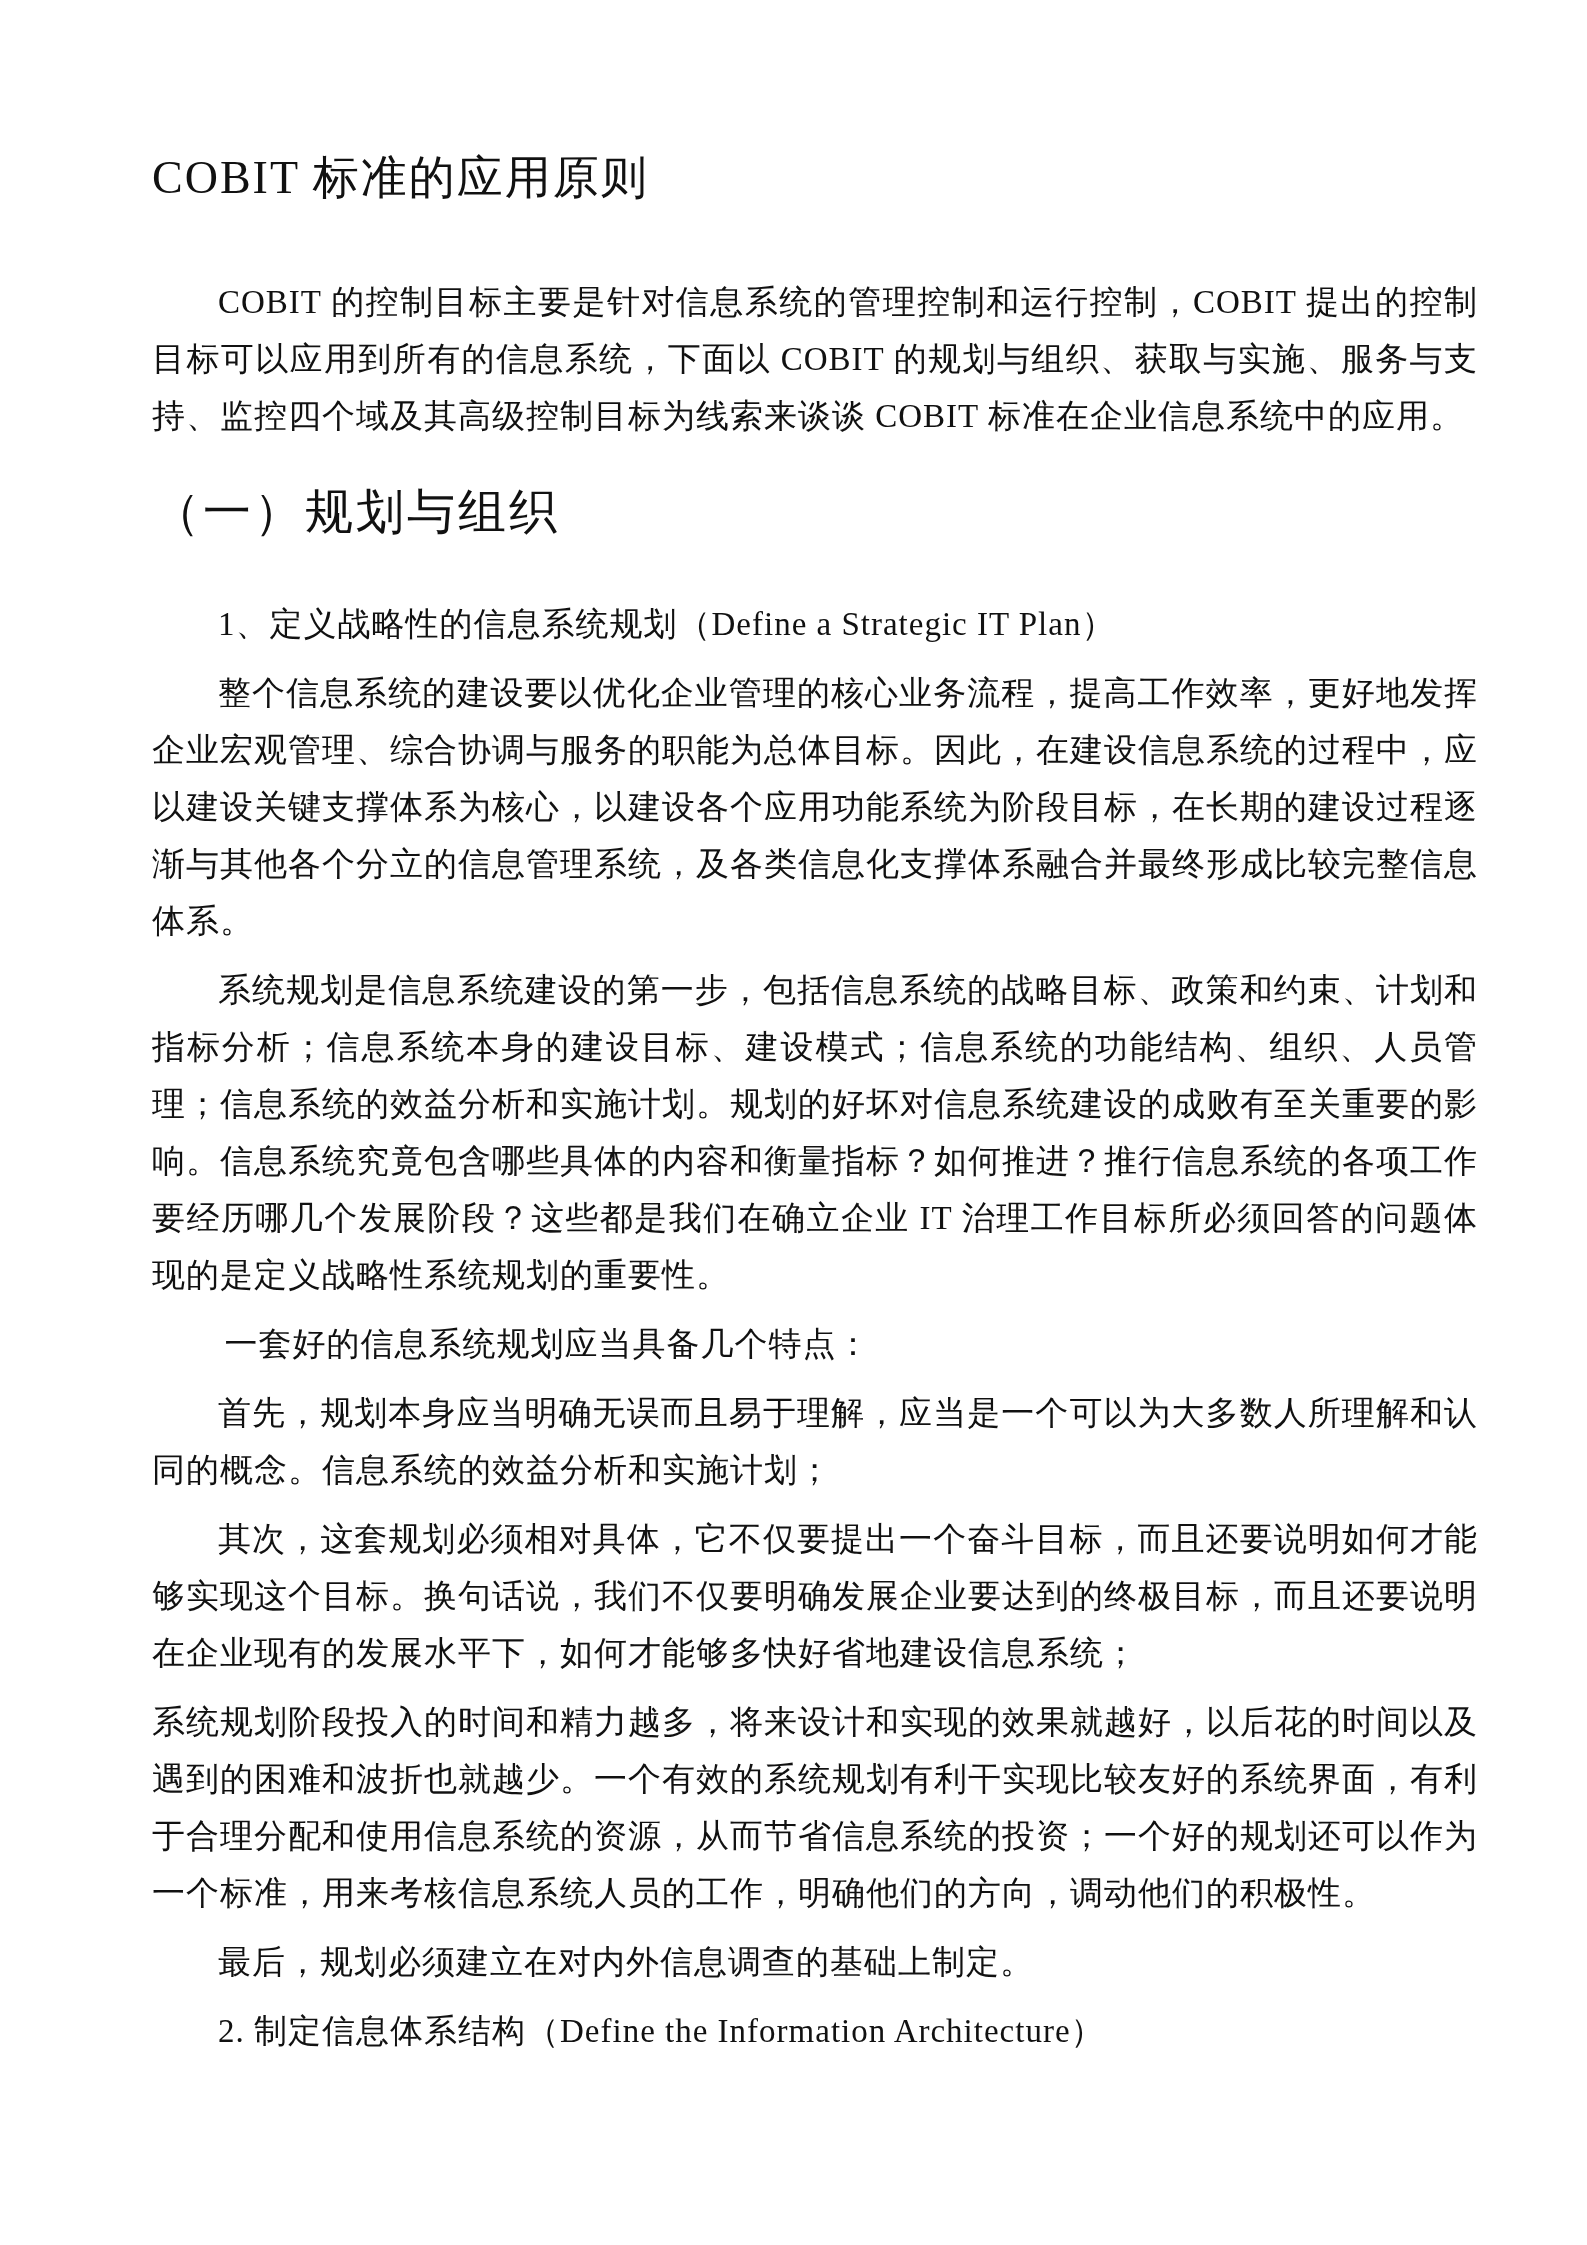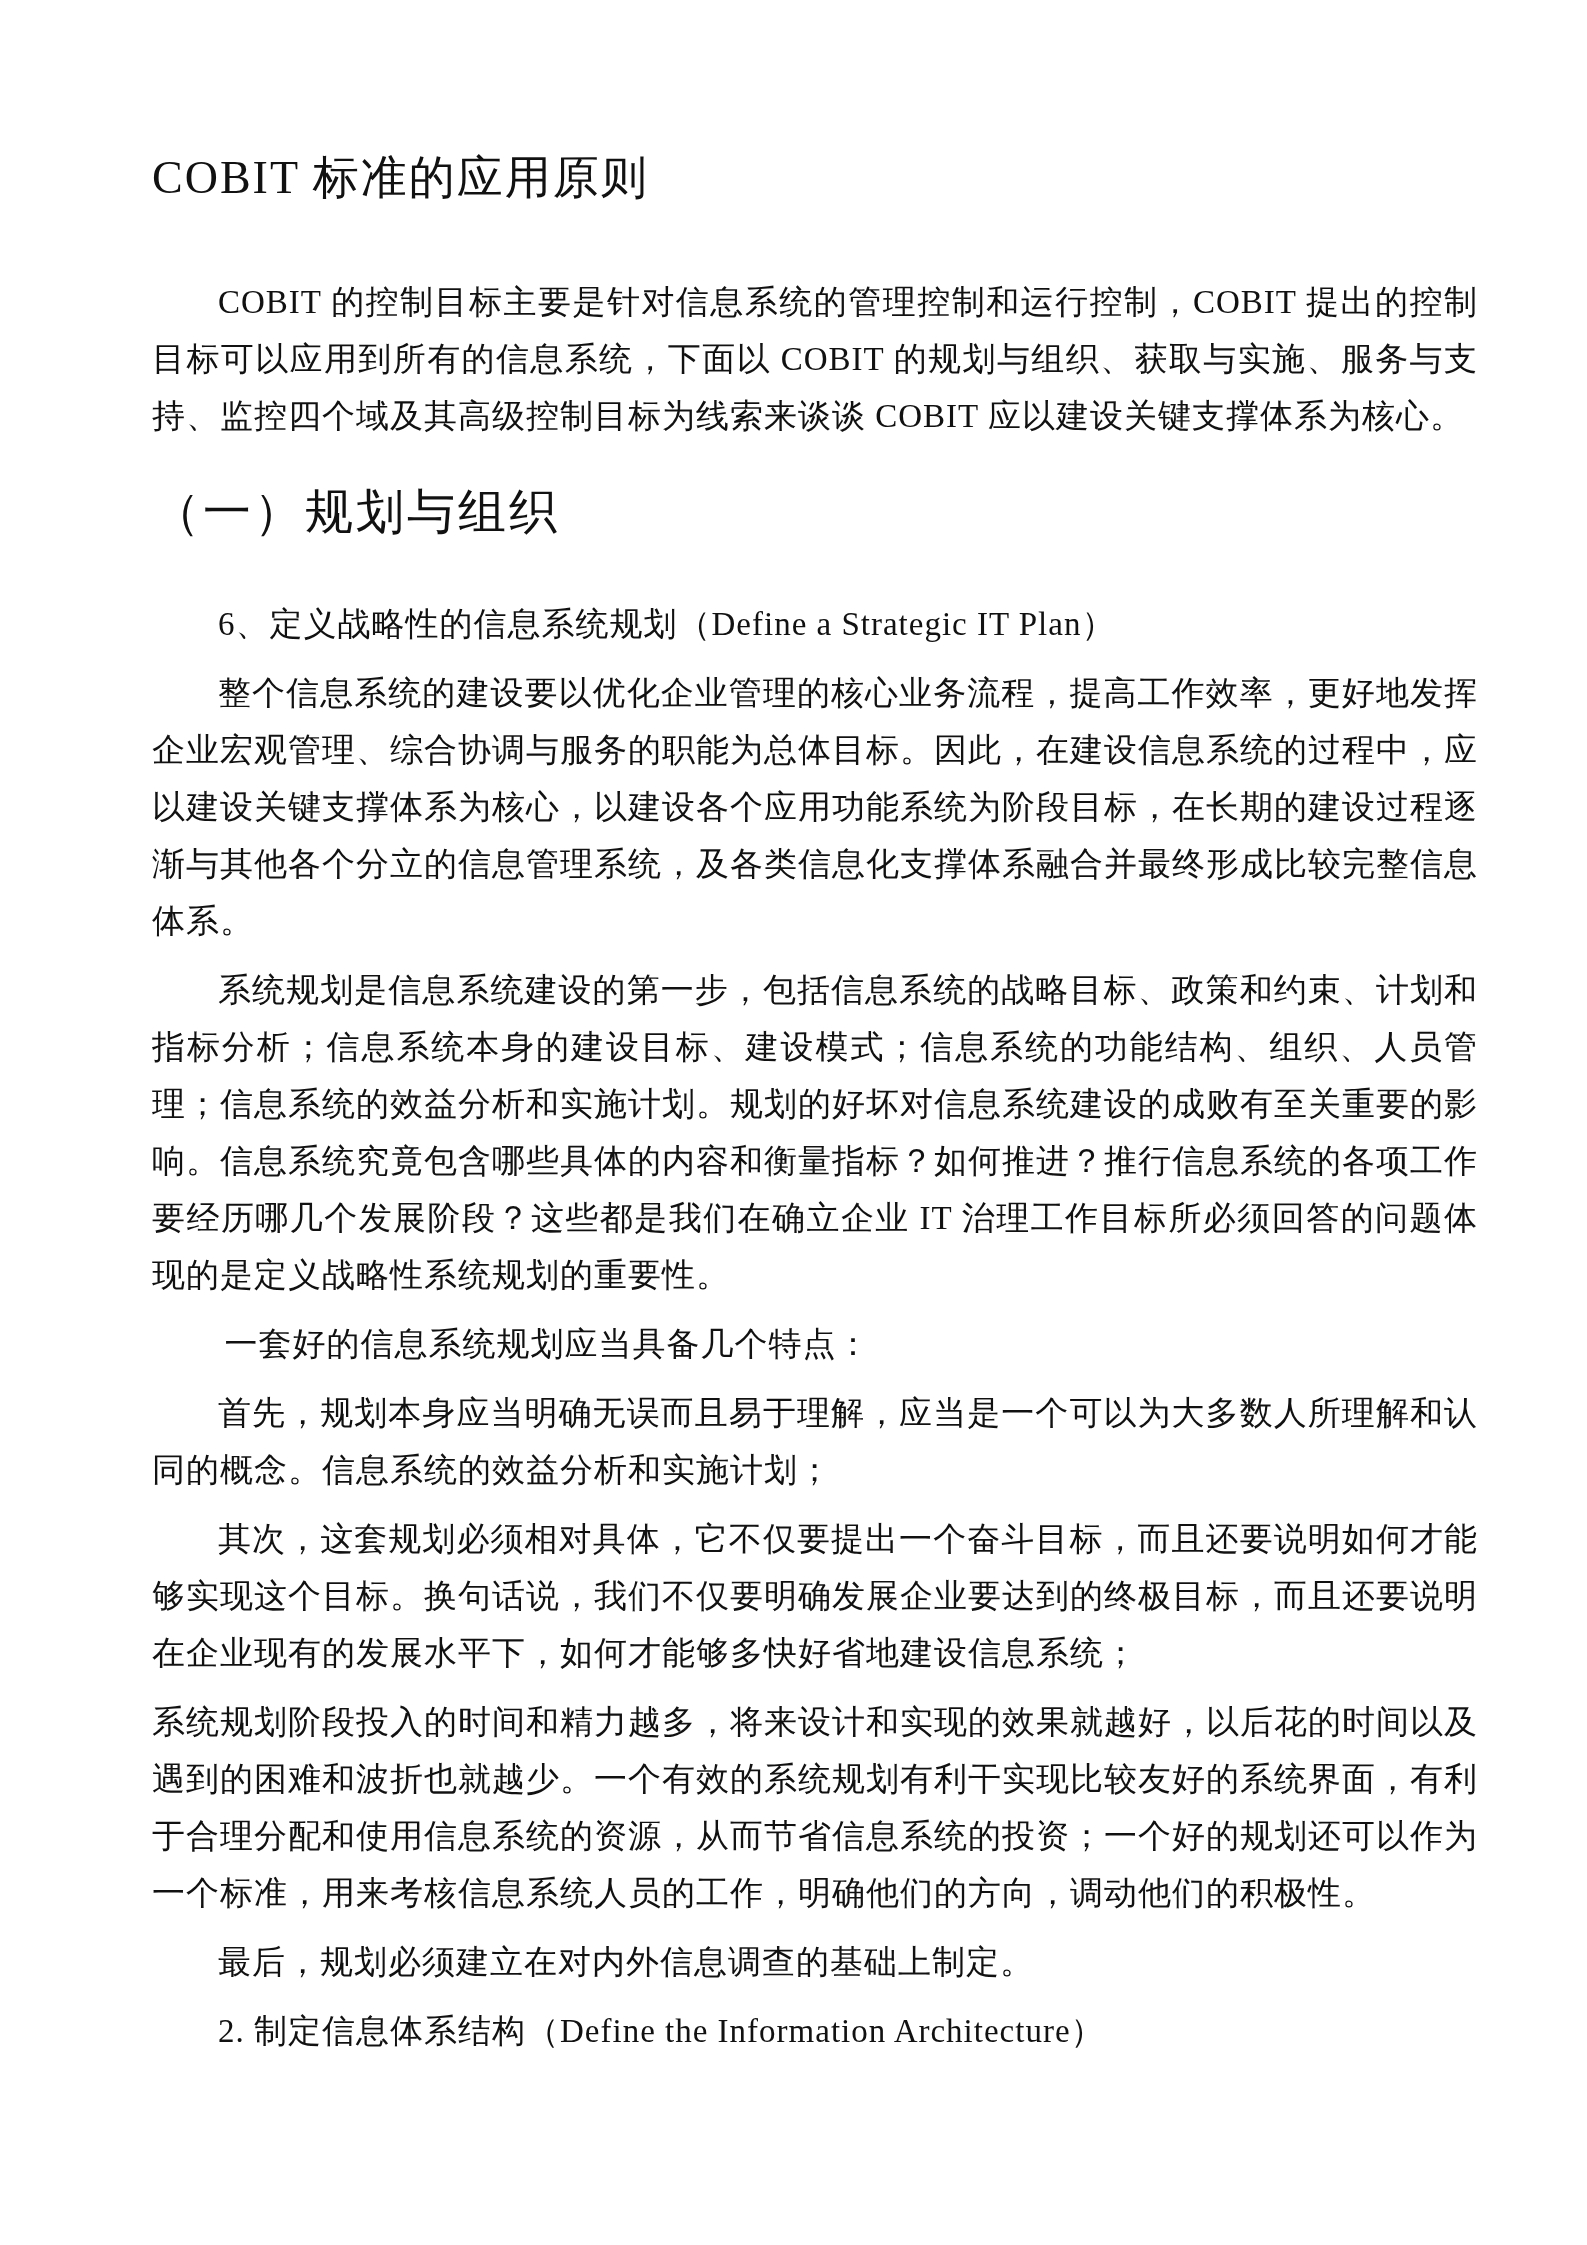--- a/index.html
+++ b/index.html
@@ -46,25 +46,25 @@
   .para-lead { text-indent: 2.2em; }
   .para-flush { text-indent: 0; }
 </style>
 </head>
 <body>
 
 <div class="page">
 
   <h1 class="doc-title">COBIT 标准的应用原则</h1>
 
-  <p class="intro">COBIT 的控制目标主要是针对信息系统的管理控制和运行控制，COBIT 提出的控制目标可以应用到所有的信息系统，下面以 COBIT 的规划与组织、获取与实施、服务与支持、监控四个域及其高级控制目标为线索来谈谈 COBIT 应以建设关键支撑体系为核心。</p>
+  <p class="intro">COBIT 的控制目标主要是针对信息系统的管理控制和运行控制，COBIT 提出的控制目标可以应用到所有的信息系统，下面以 COBIT 的规划与组织、获取与实施、服务与支持、监控四个域及其高级控制目标为线索来谈谈 COBIT 标准在企业信息系统中的应用。</p>
 
   <h2 class="section-heading">（一）规划与组织</h2>
 
-  <p class="item-heading">6、定义战略性的信息系统规划（Define a Strategic IT Plan）</p>
+  <p class="item-heading">1、定义战略性的信息系统规划（Define a Strategic IT Plan）</p>
 
   <p class="para">整个信息系统的建设要以优化企业管理的核心业务流程，提高工作效率，更好地发挥企业宏观管理、综合协调与服务的职能为总体目标。因此，在建设信息系统的过程中，应以建设关键支撑体系为核心，以建设各个应用功能系统为阶段目标，在长期的建设过程逐渐与其他各个分立的信息管理系统，及各类信息化支撑体系融合并最终形成比较完整信息体系。</p>
 
   <p class="para">系统规划是信息系统建设的第一步，包括信息系统的战略目标、政策和约束、计划和指标分析；信息系统本身的建设目标、建设模式；信息系统的功能结构、组织、人员管理；信息系统的效益分析和实施计划。规划的好坏对信息系统建设的成败有至关重要的影响。信息系统究竟包含哪些具体的内容和衡量指标？如何推进？推行信息系统的各项工作要经历哪几个发展阶段？这些都是我们在确立企业 IT 治理工作目标所必须回答的问题体现的是定义战略性系统规划的重要性。</p>
 
   <p class="para para-lead">一套好的信息系统规划应当具备几个特点：</p>
 
   <p class="para">首先，规划本身应当明确无误而且易于理解，应当是一个可以为大多数人所理解和认同的概念。信息系统的效益分析和实施计划；</p>
 
   <p class="para">其次，这套规划必须相对具体，它不仅要提出一个奋斗目标，而且还要说明如何才能够实现这个目标。换句话说，我们不仅要明确发展企业要达到的终极目标，而且还要说明在企业现有的发展水平下，如何才能够多快好省地建设信息系统；</p>

